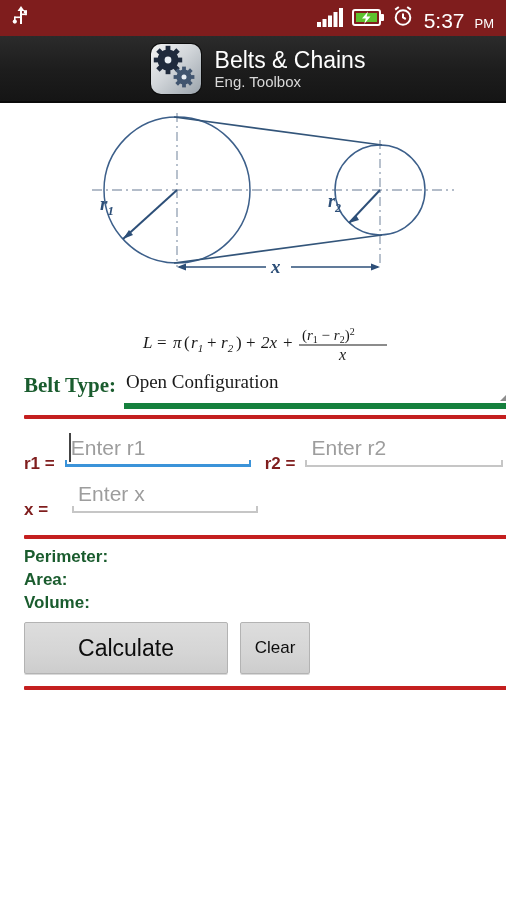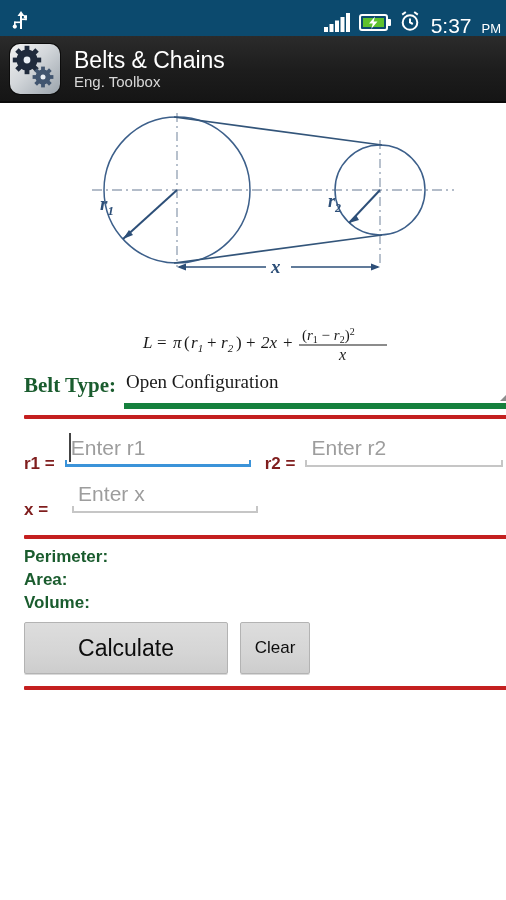--- a/index.html
+++ b/index.html
@@ -13,25 +13,25 @@
     font-family: "Liberation Sans", sans-serif;
     overflow: hidden;
     position: relative;
   }
 
   
   #status-bar {
     position: absolute;
     top: 0; left: 0;
     width: 506px; height: 36px;
-    background: #0c4a6e;
-    display: flex;
-    align-items: flex-end;
+    background: #7f1d1d;
+    display: flex;
+    align-items: center;
     box-sizing: border-box;
-    padding: 0 5px 0 12px;
+    padding: 0 12px 0 12px;
   }
   #status-left { display: flex; align-items: center; }
   #status-right {
     margin-left: auto;
     display: flex;
     align-items: flex-end;
     gap: 7px;
   }
   .sb-icon { display: block; }
   #clock-text {
@@ -53,20 +53,21 @@
   #action-bar {
     position: absolute;
     top: 36px; left: 0;
     width: 506px; height: 67px;
     background: linear-gradient(to bottom, #2b2b2b 0%, #1d1d1d 52%, #151515 100%);
     border-bottom: 2px solid #0a0a0a;
     box-sizing: border-box;
     display: flex;
     align-items: center;
     padding-left: 10px;
+    justify-content: center;
   }
   #app-icon {
     width: 50px; height: 50px;
     border-radius: 10px;
     background: linear-gradient(135deg, #f2f2f2 0%, #d2d6da 45%, #9aa3ab 100%);
     position: relative;
     flex: 0 0 auto;
     box-shadow: 0 0 0 1px #0c0c0c;
     overflow: hidden;
   }

